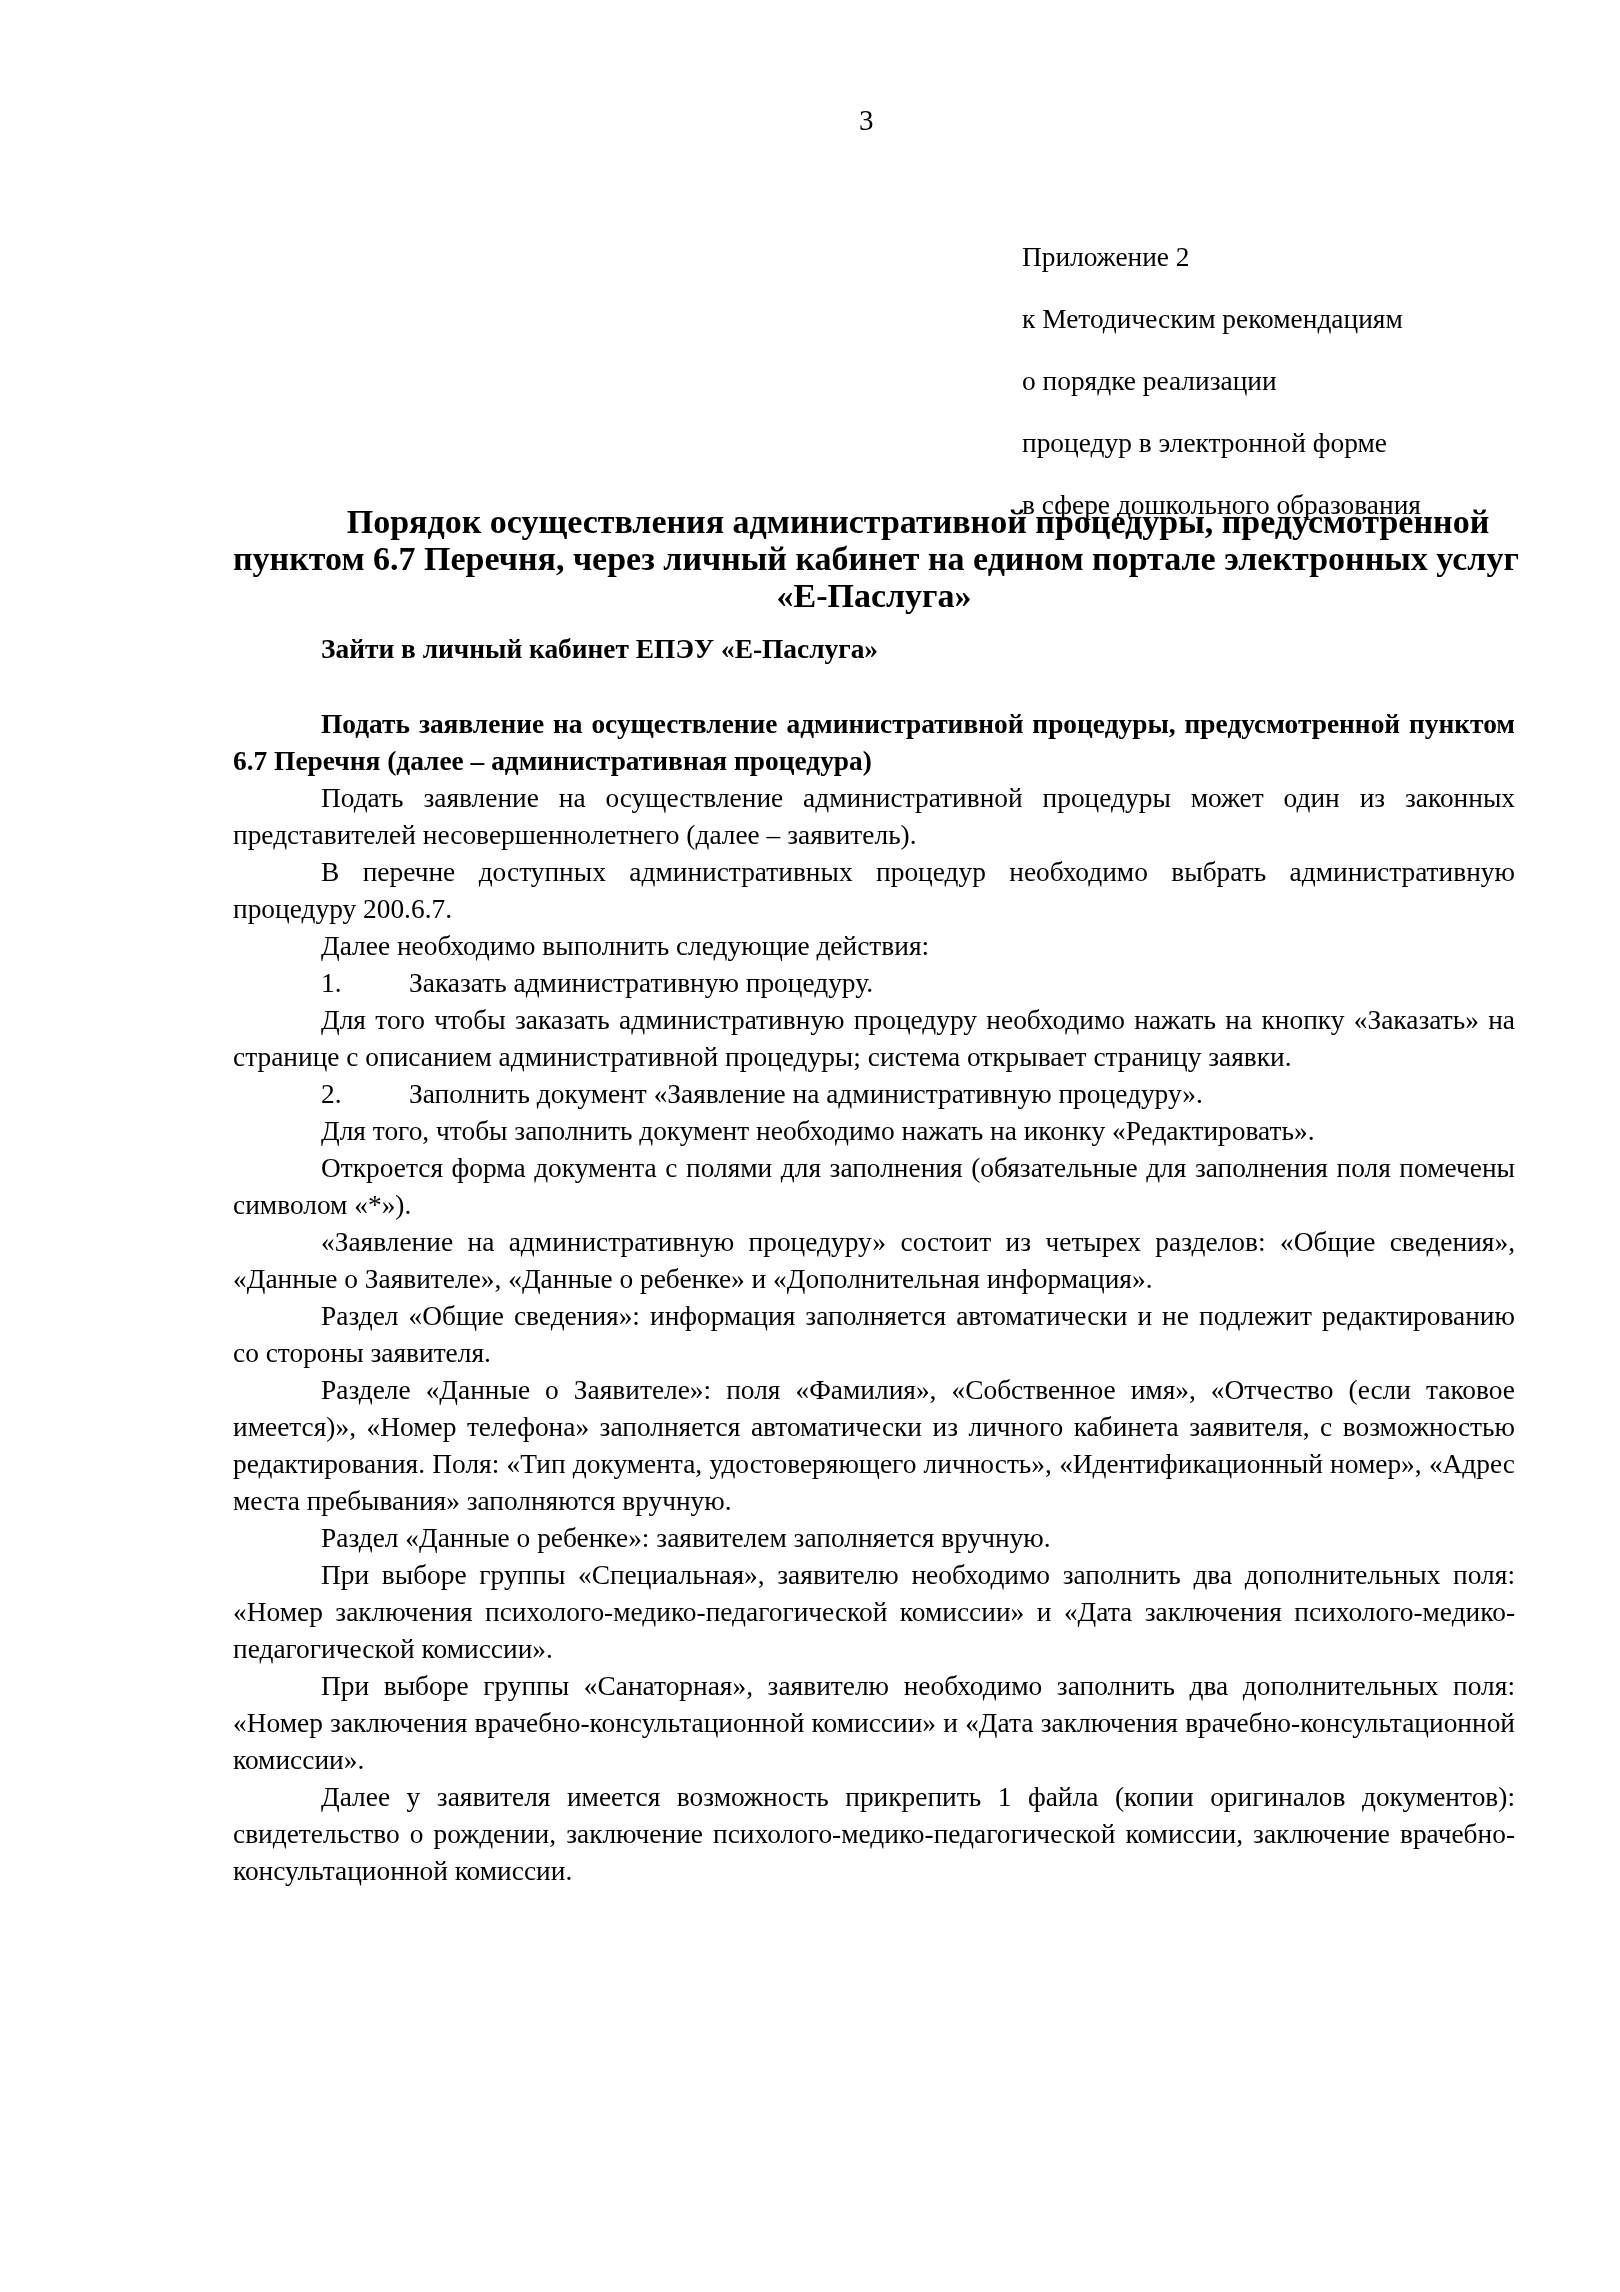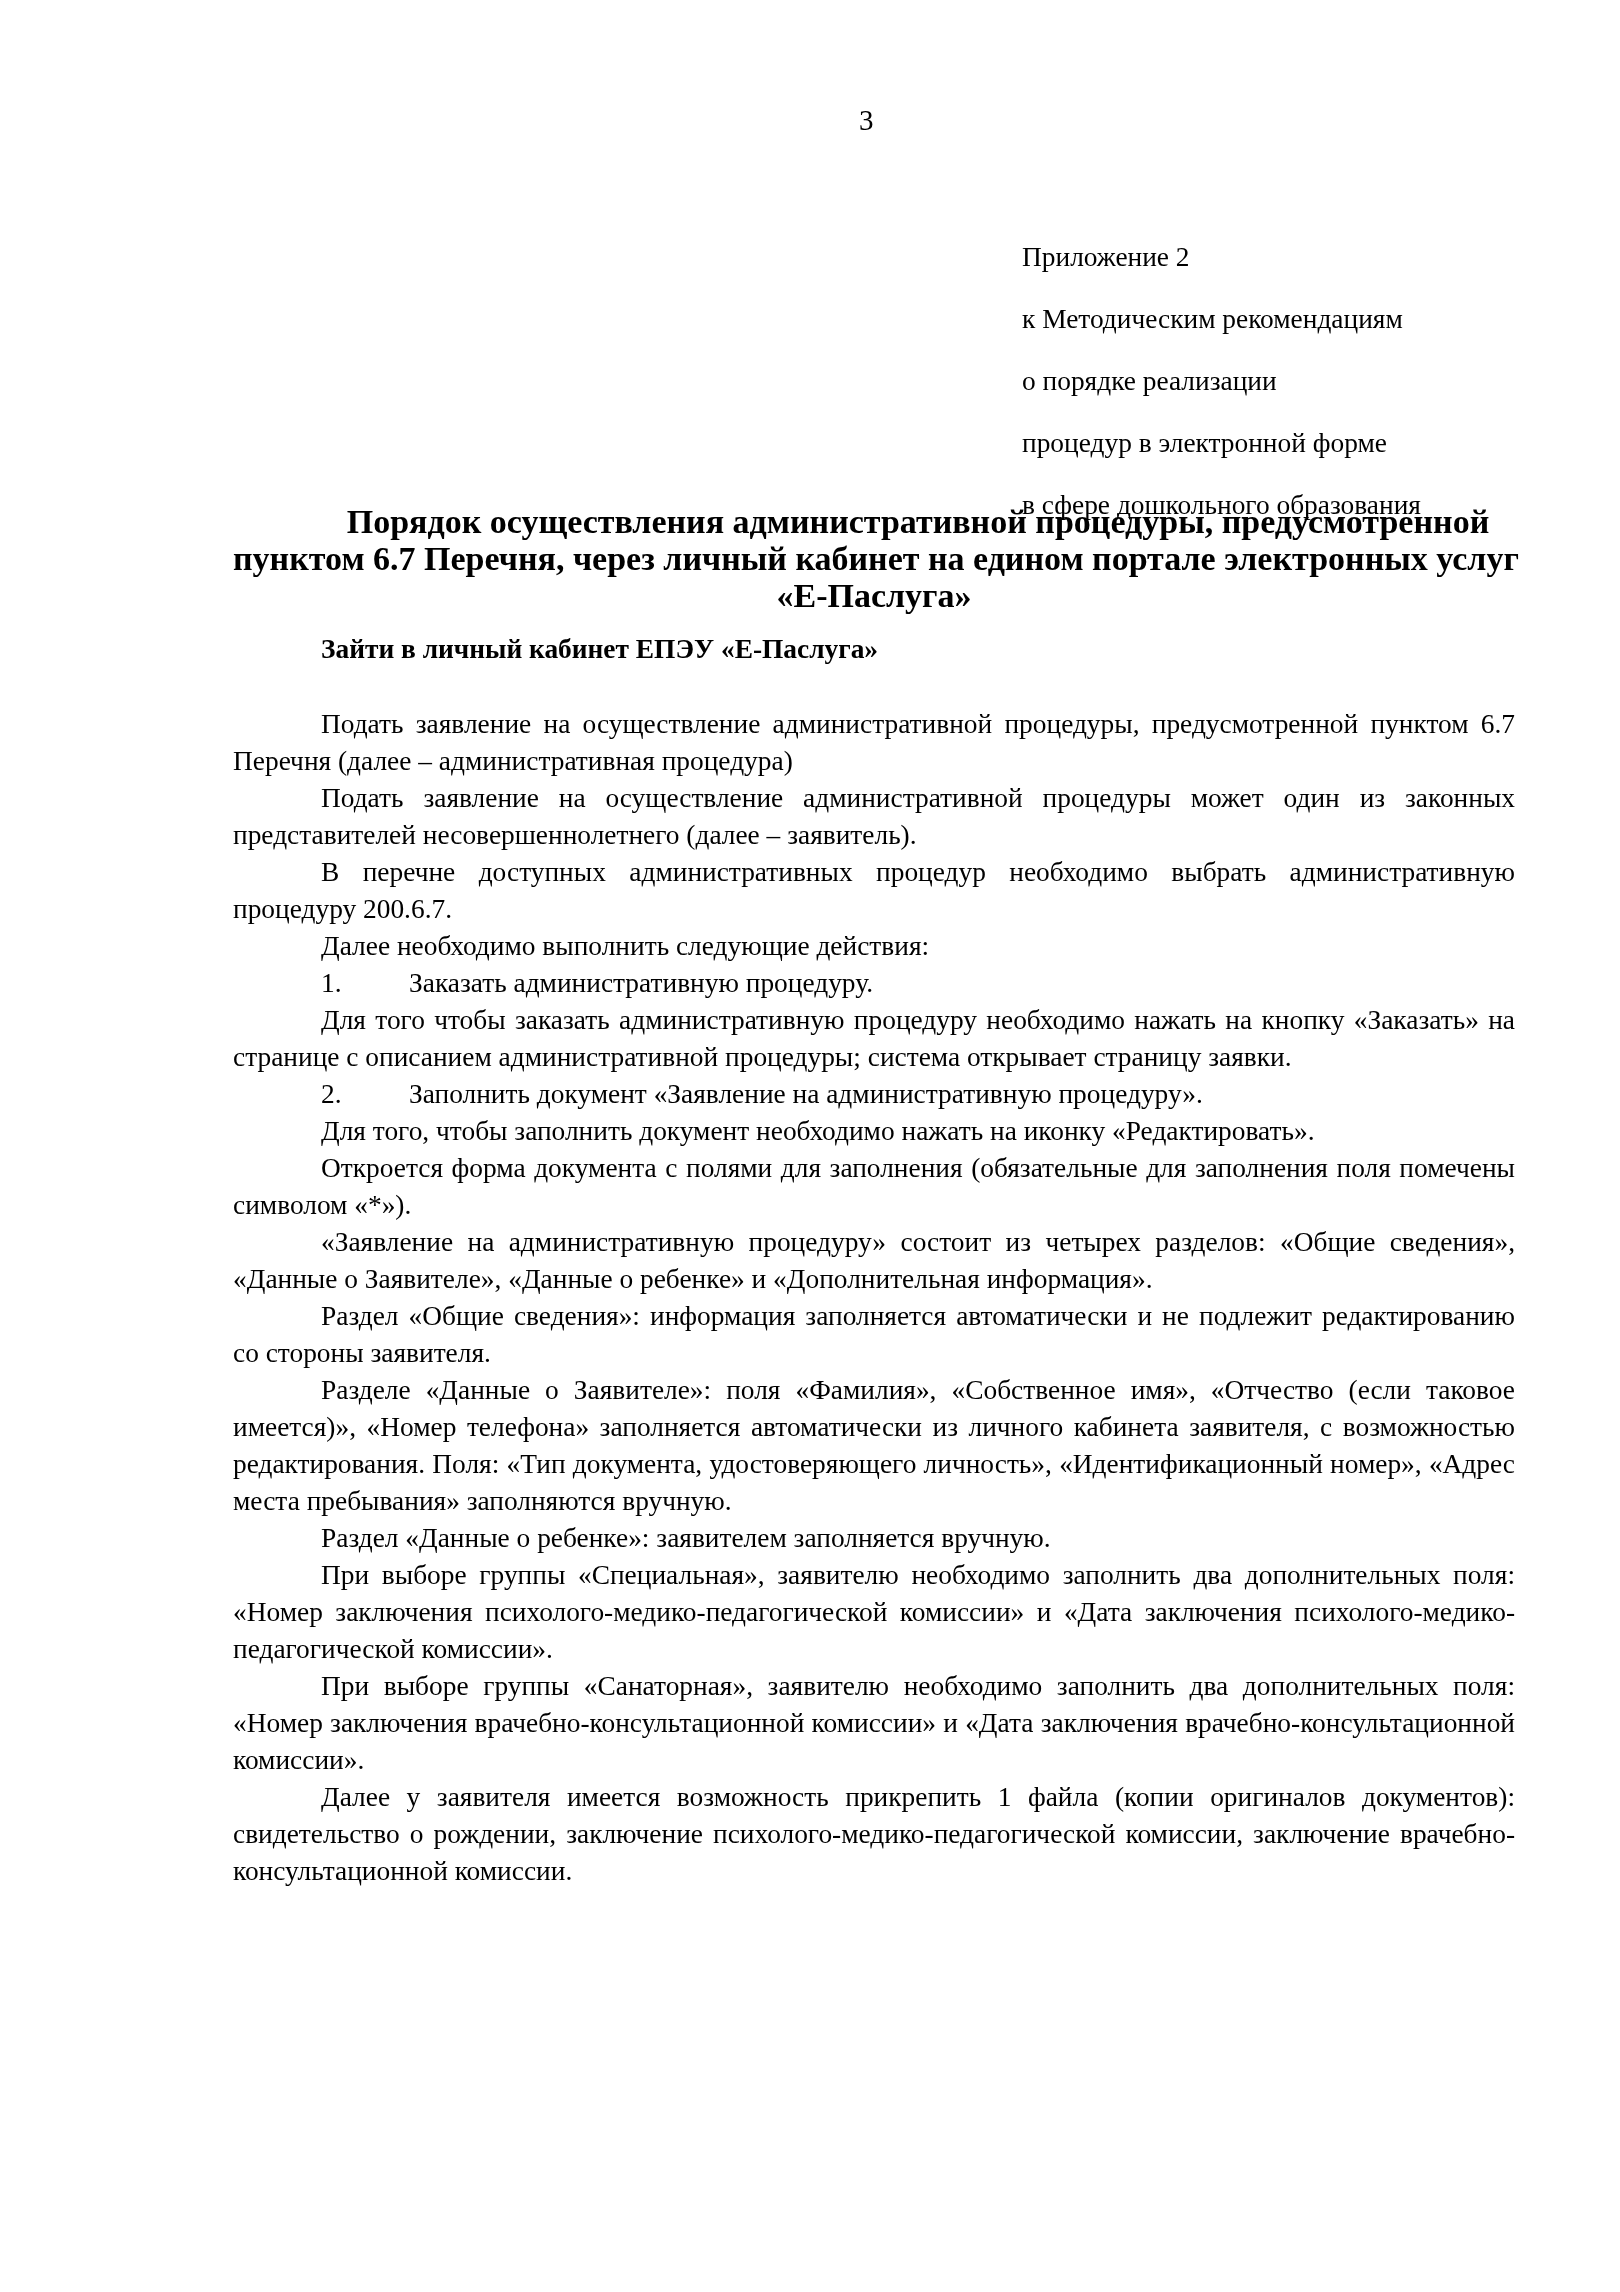--- a/index.html
+++ b/index.html
@@ -8,21 +8,21 @@
   .page-num { position: absolute; top: 102px; left: 859px; font-size: 29px; line-height: 37px; }
   .appendix { position: absolute; top: 214px; left: 1022px; font-size: 27.4px; line-height: 38px; }
   .appendix div { white-space: nowrap; margin-top: 24px; }
   .title { position: absolute; top: 503px; left: 233px; width: 1282px; font-size: 34px;
            line-height: 37px; font-weight: bold; text-align: center; }
   .title div { white-space: nowrap; }
   .title .l1 { padding-left: 88px; }
   .body { position: absolute; left: 233px; width: 1282px; font-size: 27.4px; line-height: 37px; }
   .h-login { position: absolute; top: 631px; left: 321px; font-size: 27.4px; line-height: 37px; font-weight: bold; white-space: nowrap; font-family: Liberation Serif, serif; }
   .p { text-align: justify; text-indent: 88px; margin: 0; }
-  .p.bold { font-weight: normal; }
+  .p.bold { font-weight: bold; }
   .p.last-left { text-align-last: left; }
   .num { text-indent: 88px; margin: 0; }
   .num .n { display: inline-block; width: 88px; text-indent: 0; }
 </style>
 </head>
 <body>
 
 <div class="page-num">3</div>
 
 <div class="appendix">

